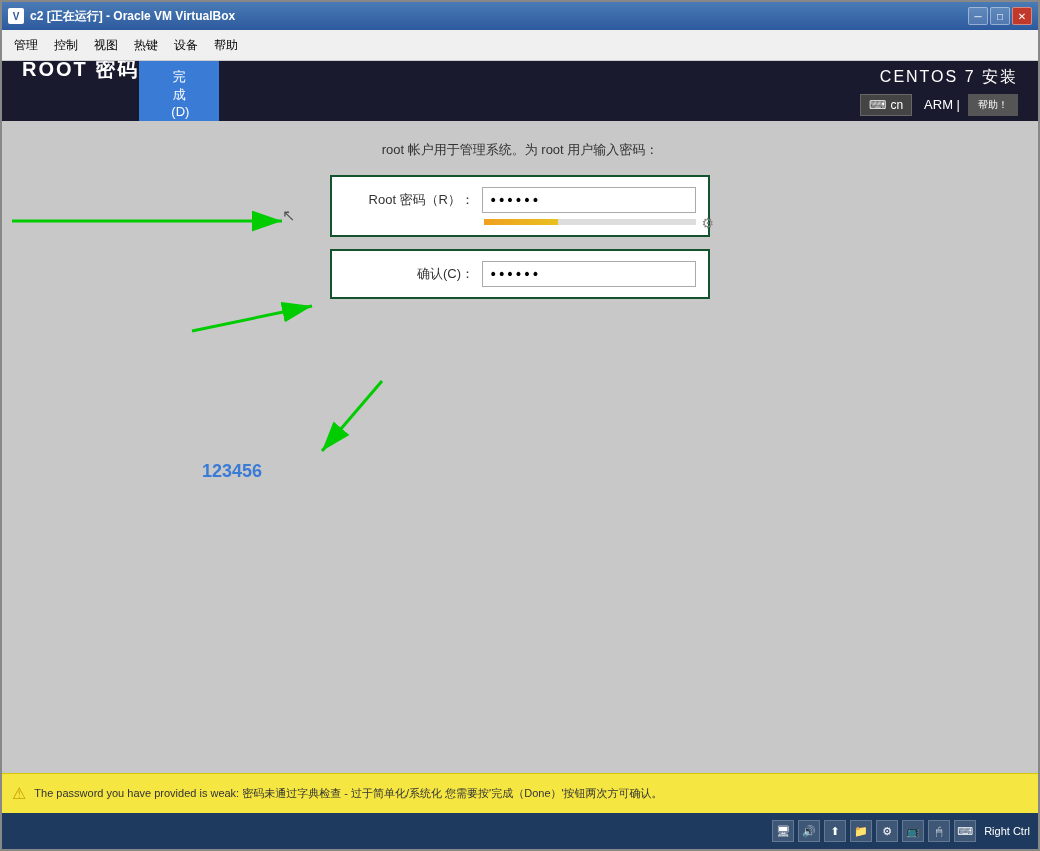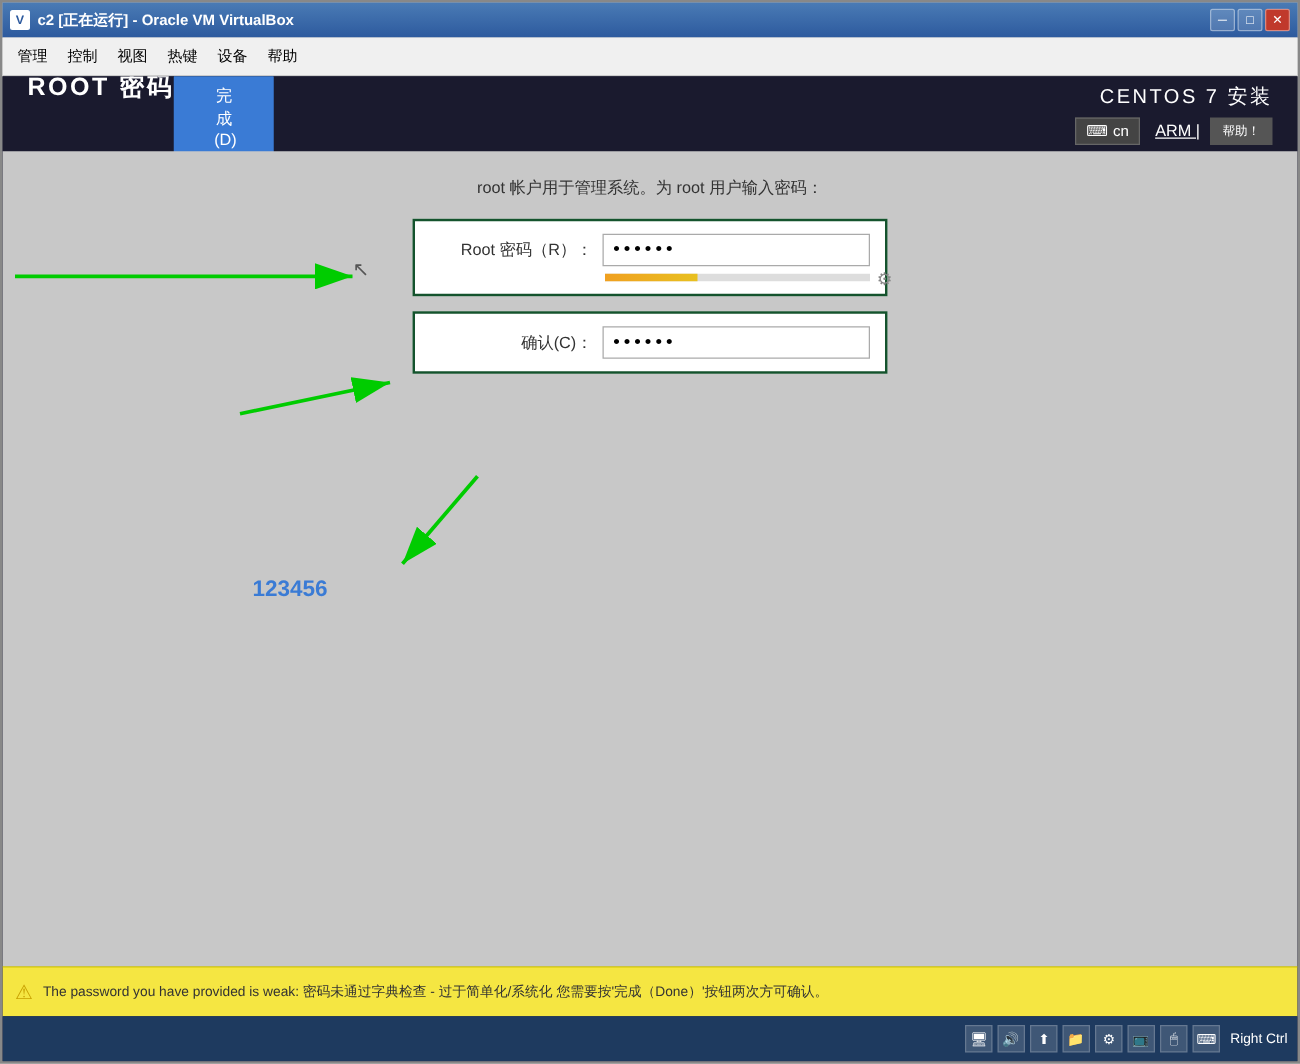--- a/index.html
+++ b/index.html
@@ -98,21 +98,21 @@
         <span class="header-page-title">ROOT 密码</span>
         <button class="done-btn">完成(D)</button>
       </div>
       <div class="header-right">
         <span class="header-title-text">CENTOS 7 安装</span>
         <div class="header-controls">
           <div class="kb-badge">
             <span>⌨</span>
             <span>cn</span>
           </div>
-          <span style="color:white;font-size:13px;margin-left:4px;text-decoration:underline;">ARM |</span>
+          <span style="color:white;font-size:13px;margin-left:4px;">ARM |</span>
           <button class="help-btn">帮助！</button>
         </div>
       </div>
     </div>
 
     <div class="main-area">
       <p class="description-text">root 帐户用于管理系统。为 root 用户输入密码：</p>
 
       <div class="form-area">
 

